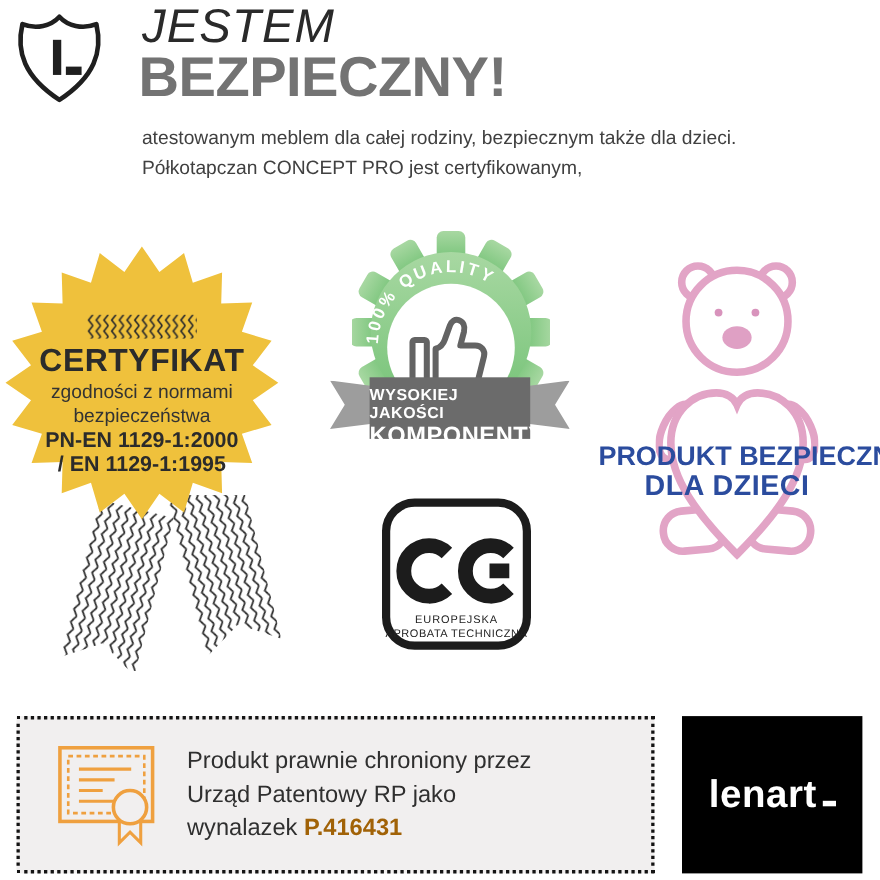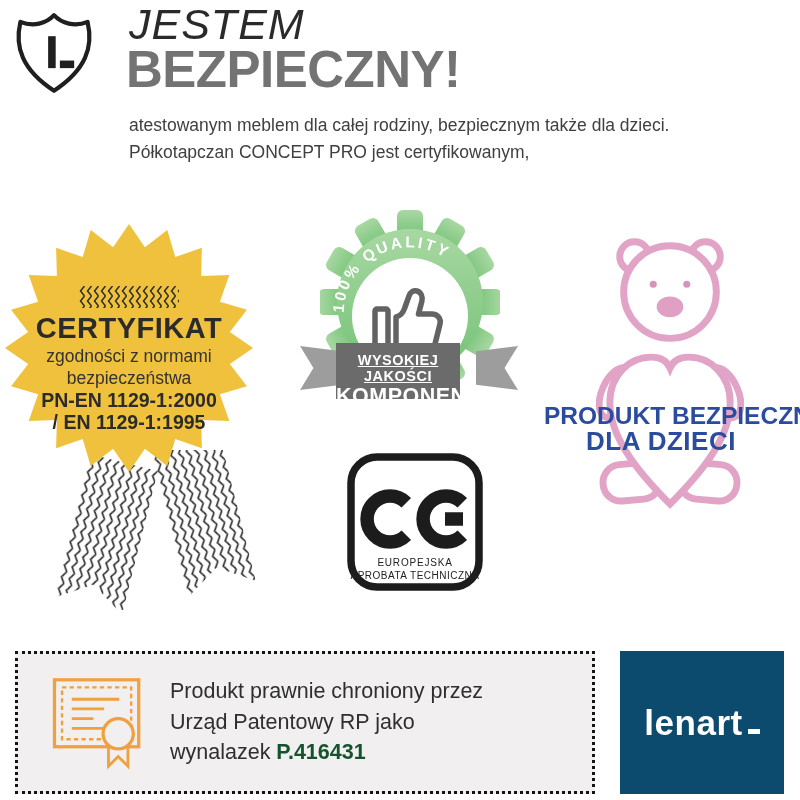--- a/index.html
+++ b/index.html
@@ -22,40 +22,40 @@
 
   
   .tails-wrap{left:48px;top:450px;width:215px;height:160px;z-index:1;}
 
   
   .gear-wrap{left:320px;top:208px;width:180px;height:190px;z-index:1;}
   .qribbon{left:300px;top:343px;width:218px;height:58px;z-index:2;}
   .qribbon .tail{position:absolute;top:3px;width:42px;height:44px;background:#9D9D9D;}
   .qribbon .tail.left{left:0;clip-path:polygon(0 0,100% 12%,100% 88%,0 100%,32% 50%);}
   .qribbon .tail.right{right:0;clip-path:polygon(0 12%,100% 0,68% 50%,100% 100%,0 88%);}
-  .qribbon .band{position:absolute;left:36px;top:0;width:124px;height:56px;background:#6B6B6B;
-    color:#fff;text-align:center;padding-top:9px;box-sizing:border-box;text-decoration:underline;}
+  .qribbon .band{position:absolute;left:36px;top:0;width:146px;height:56px;background:#6B6B6B;
+    color:#fff;padding-top:9px;box-sizing:border-box;}
   .qribbon .band .l1{font-size:14.5px;font-weight:700;letter-spacing:0.5px;}
   .qribbon .band .l2{font-size:21.5px;font-weight:800;letter-spacing:0.5px;}
 
   
   .ce-wrap{left:346px;top:452px;width:138px;height:140px;}
 
   
   .bear-wrap{left:596px;top:227px;width:148px;height:282px;}
   .kids1{left:544px;top:402px;font-size:24.5px;font-weight:800;white-space:nowrap;color:#2B4C9E;}
   .kids2{left:586px;top:426px;font-size:26px;font-weight:800;white-space:nowrap;color:#2B4C9E;letter-spacing:0.5px;}
 
   
   .patent-box{left:15px;top:651px;width:580px;height:143px;border:3px dotted #141414;
     background:#F1EFEF;box-sizing:border-box;}
   .cert-icon{position:absolute;left:30px;top:15px;}
   .patent-text{position:absolute;left:152px;top:22px;font-size:21.5px;line-height:1.42;color:#2f2f2f;}
-  .patent-text b{font-weight:800;color:#14532d;}
-  .logo-box{left:620px;top:651px;width:164px;height:143px;background:#0c4a6e;
+  .patent-text b{font-weight:800;color:#a16207;}
+  .logo-box{left:620px;top:651px;width:164px;height:143px;background:#000000;
     display:flex;align-items:center;justify-content:center;}
   .logo-text{color:#fff;font-size:35px;font-weight:700;letter-spacing:0.5px;}
   .logo-dash{display:inline-block;width:12px;height:5px;background:#fff;margin-left:5px;margin-bottom:1px;}
 </style>
 </head>
 <body>
 
 <div class="canvas">
 
   <svg class="abs" style="left:12px;top:4px;" width="84" height="98" viewBox="0 0 100 100">

